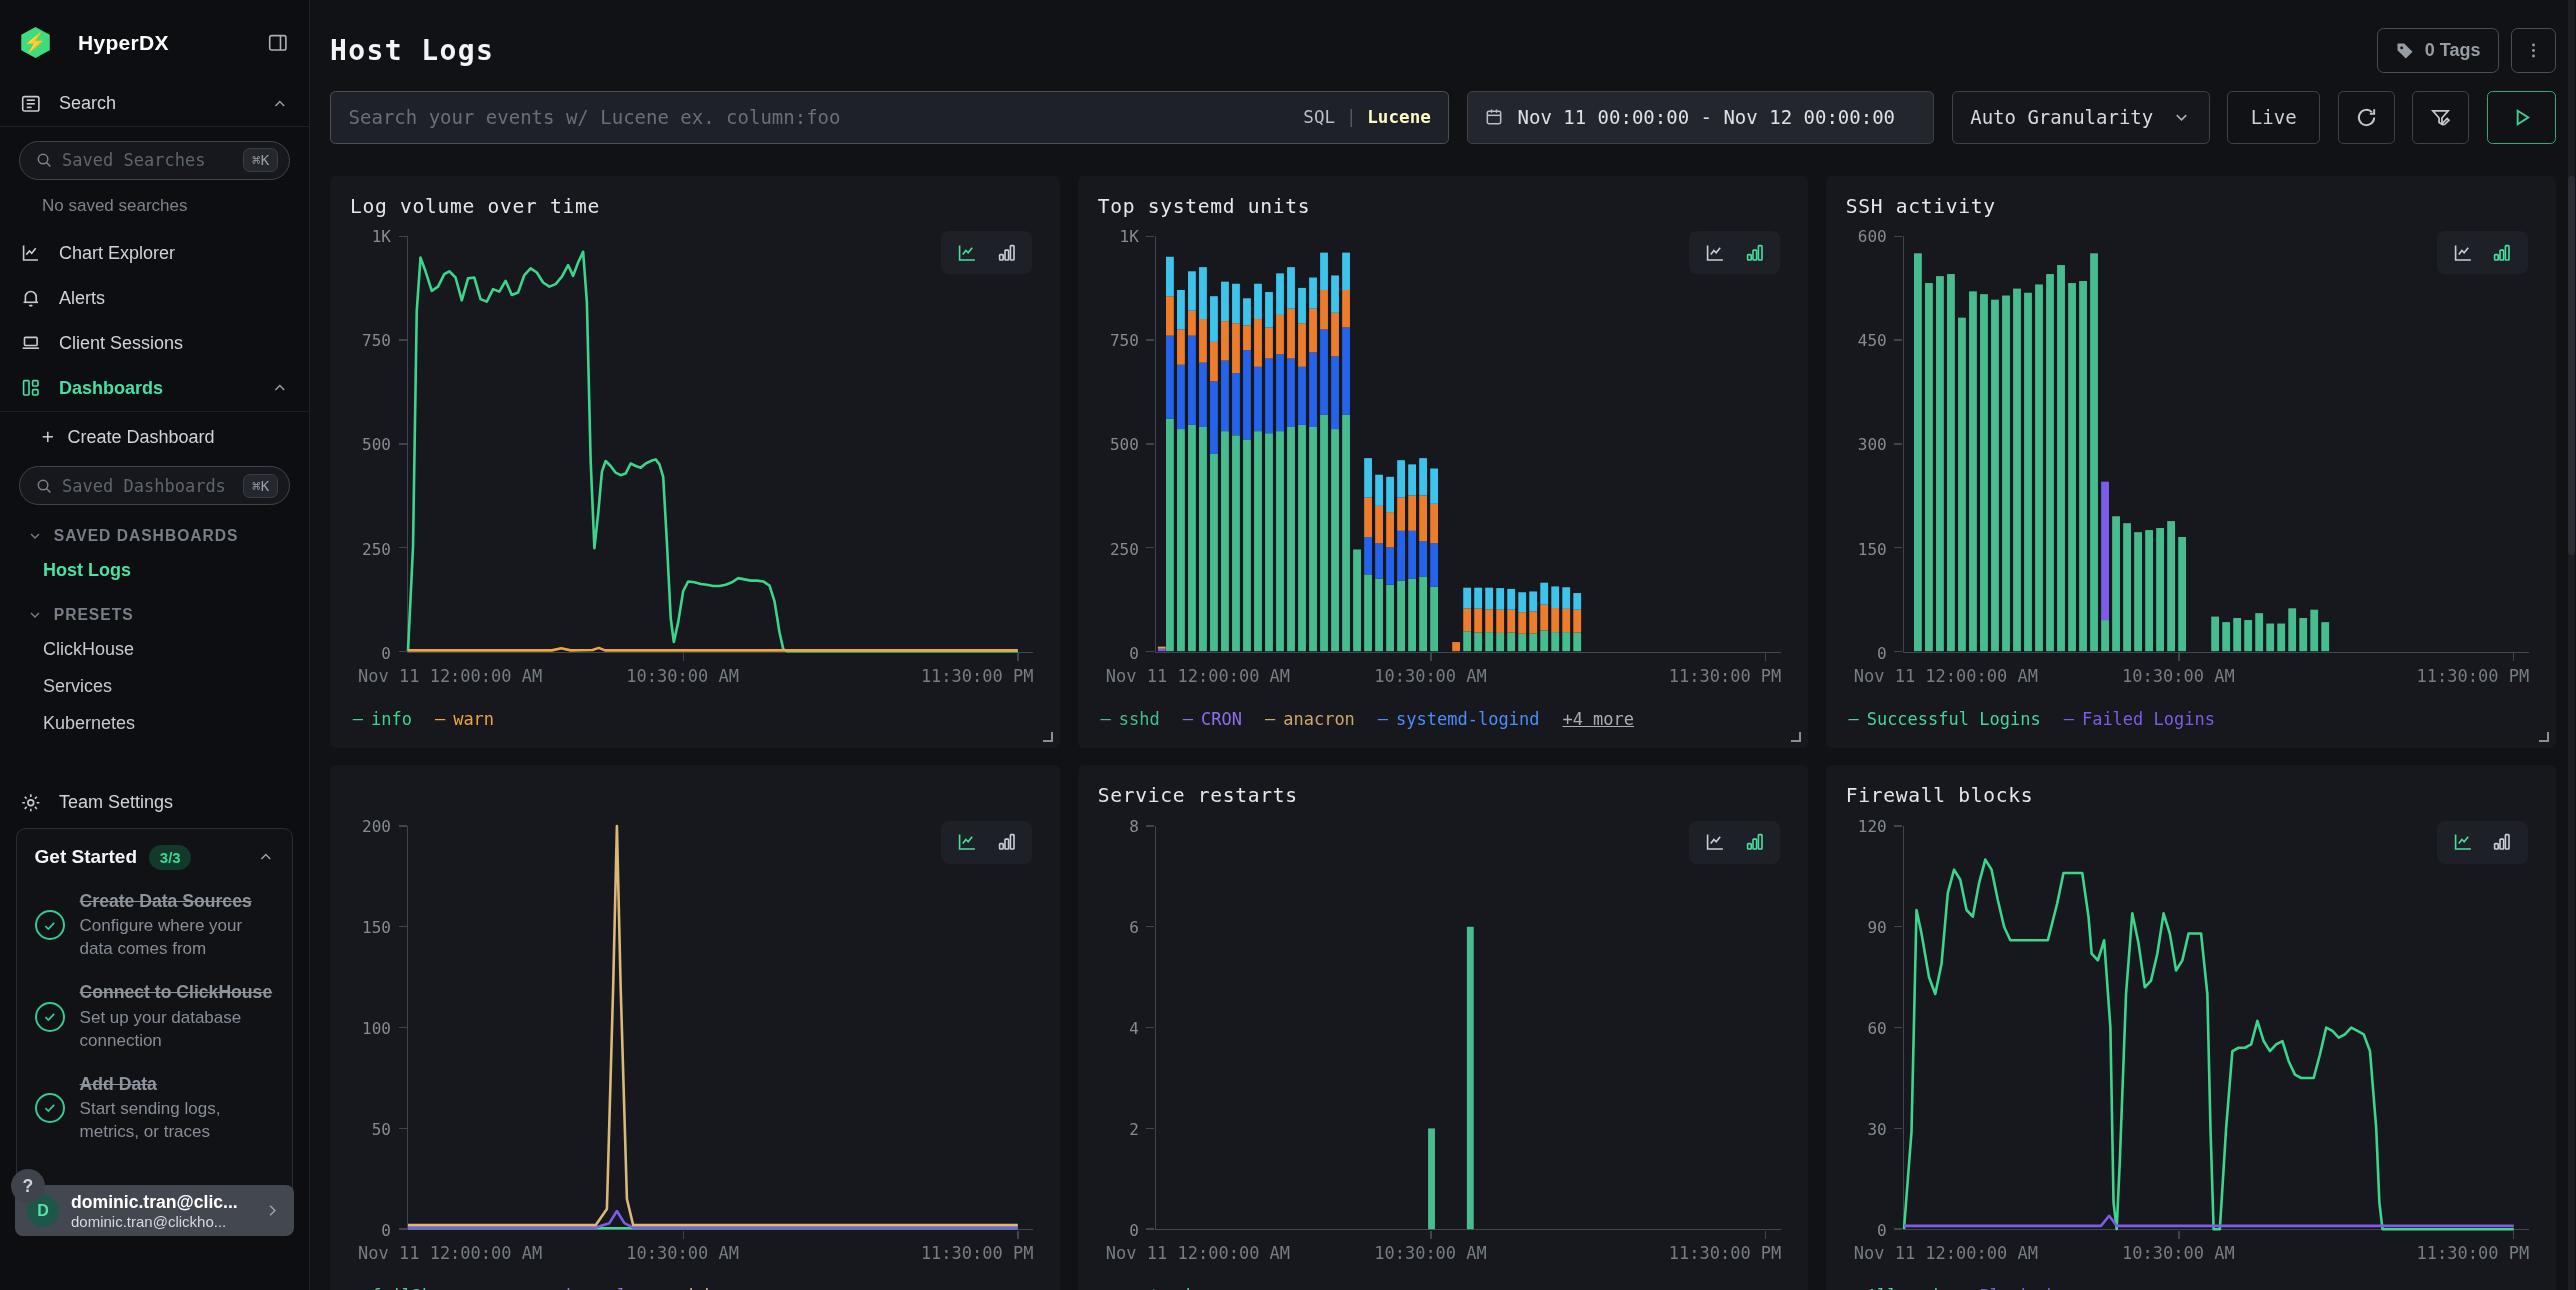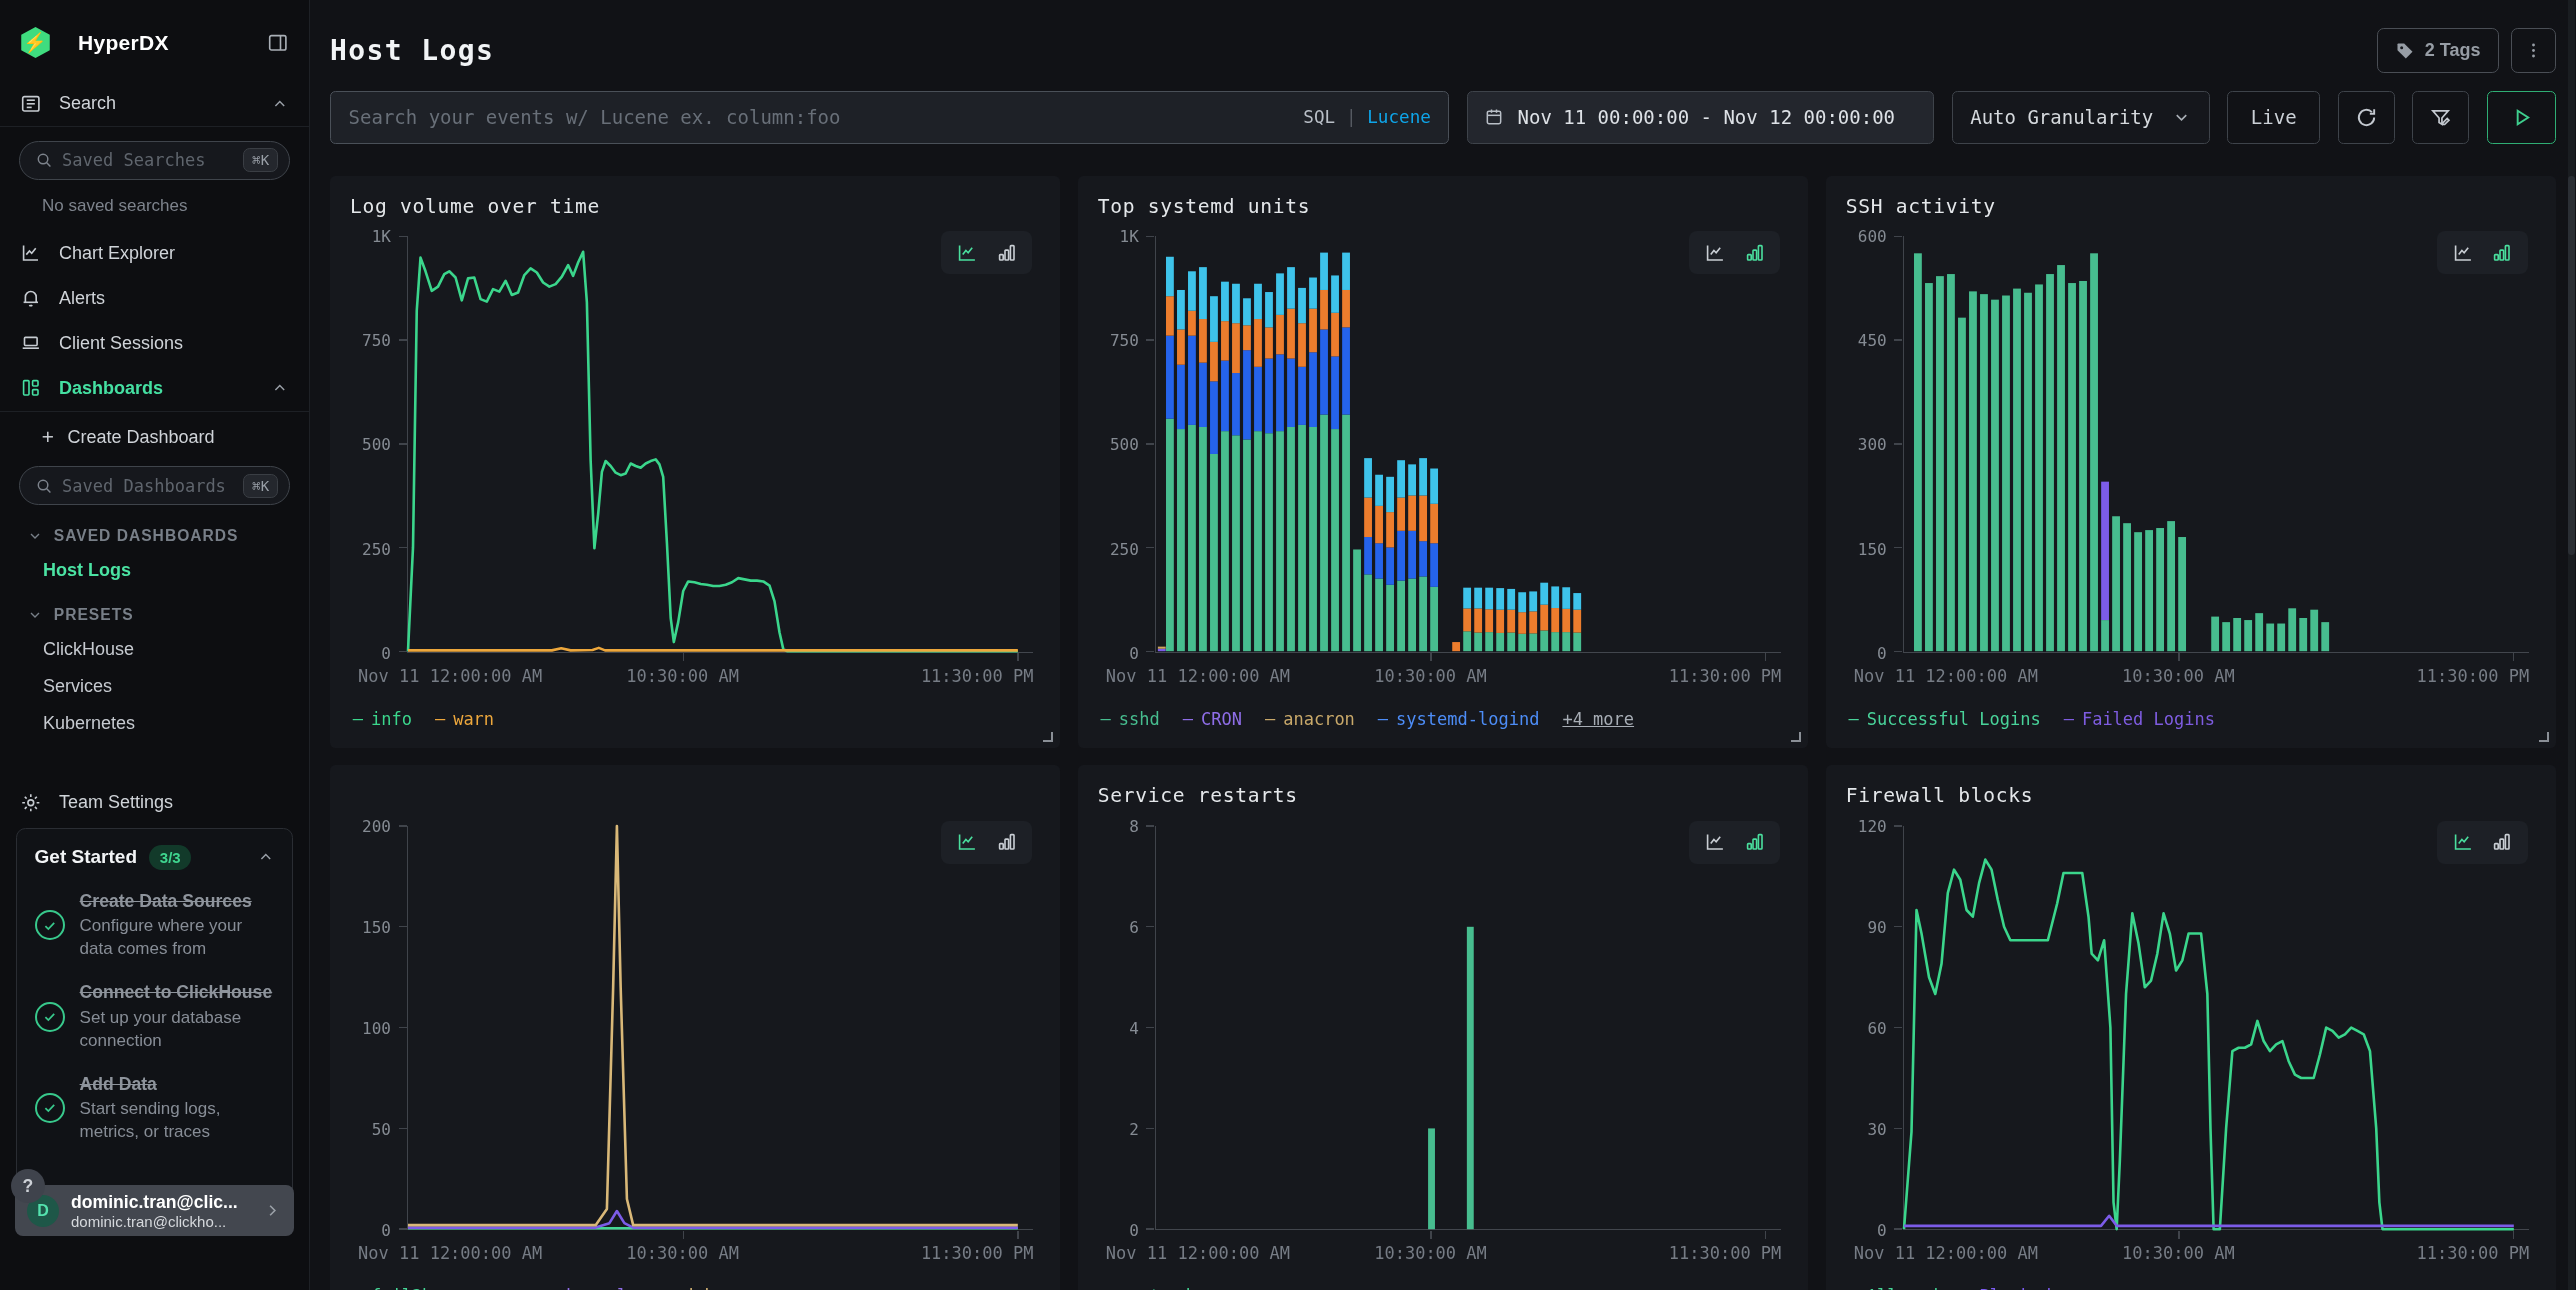--- a/index.html
+++ b/index.html
@@ -85,21 +85,21 @@
   .kebab-btn { width:45px; height:45px; border:1.4px solid #4a4e55; border-radius:6.8px; color:#979da5;
                display:flex; align-items:center; justify-content:center; background:transparent; }
 
   .toolbar { display:flex; gap:17.6px; margin-top:17.6px; height:53px; }
   .search-box { flex:1; display:flex; align-items:center; background:#1e2127; border:1.4px solid #4a5058;
                 border-radius:5.4px; padding:0 17.6px; min-width:0; }
   .search-box input { flex:1; background:transparent; border:none; outline:none; min-width:0;
                       font-family:"DejaVu Sans Mono",monospace; font-size:19px; color:#dfe3e8; }
   .search-box input::placeholder { color:#686f78; }
   .lang-toggle { display:flex; align-items:flex-start; gap:10.8px; font-family:"DejaVu Sans Mono",monospace; font-size:17.6px; }
-  .lang-sql { color:#b9bfc7; } .lang-pipe { color:#555a61; } .lang-lucene { color:#0ea5e9; }
+  .lang-sql { color:#b9bfc7; } .lang-pipe { color:#555a61; } .lang-lucene { color:#fef9c3;font-weight:bold; }
   .date-box { width:467px; flex:0 0 467px; background:#23262d; border:1.4px solid #3e434a; border-radius:5.4px;
               display:flex; align-items:center; gap:13.5px; padding:0 16px;
               font-family:"DejaVu Sans Mono",monospace; font-size:19px; color:#dde1e6; }
   .date-box .cal { color:#b9bfc7; display:flex; }
   .gran-box { width:258px; flex:0 0 258px; border:1.4px solid #3e434a; border-radius:5.4px; background:#15171c;
               display:flex; align-items:center; justify-content:space-between; padding:0 17.6px;
               font-family:"DejaVu Sans Mono",monospace; font-size:19px; color:#d5d9dd; }
   .gran-box .chev { color:#aab0b7; display:flex; }
   .live-btn { width:93px; flex:0 0 93px; border:1.4px solid #3e434a; border-radius:5.4px; background:transparent;
               color:#ccd1d7; font-family:"DejaVu Sans Mono",monospace; font-size:19px;
@@ -362,21 +362,21 @@
     <div class="topbar">
       <div class="page-title">Host Logs</div>
       <div class="topbar-right">
         <button class="tags-btn">
           <span style="display:flex">
             <svg width="20" height="20" viewBox="0 0 24 24" fill="currentColor">
                 <path d="M3 11V4a1 1 0 0 1 1-1h7l10 10-8 8L3 11z"></path>
                 <circle cx="8" cy="8" r="1.8" fill="#16181d"></circle>
               </svg>
           </span>
-          <span>2 Tags</span>
+          <span>0 Tags</span>
         </button>
         <button class="kebab-btn">
           <span style="display:flex">
             <svg width="19" height="19" viewBox="0 0 24 24" fill="currentColor">
                 <circle cx="12" cy="5" r="1.8"></circle>
                 <circle cx="12" cy="12" r="1.8"></circle>
                 <circle cx="12" cy="19" r="1.8"></circle>
               </svg>
           </span>
         </button>

